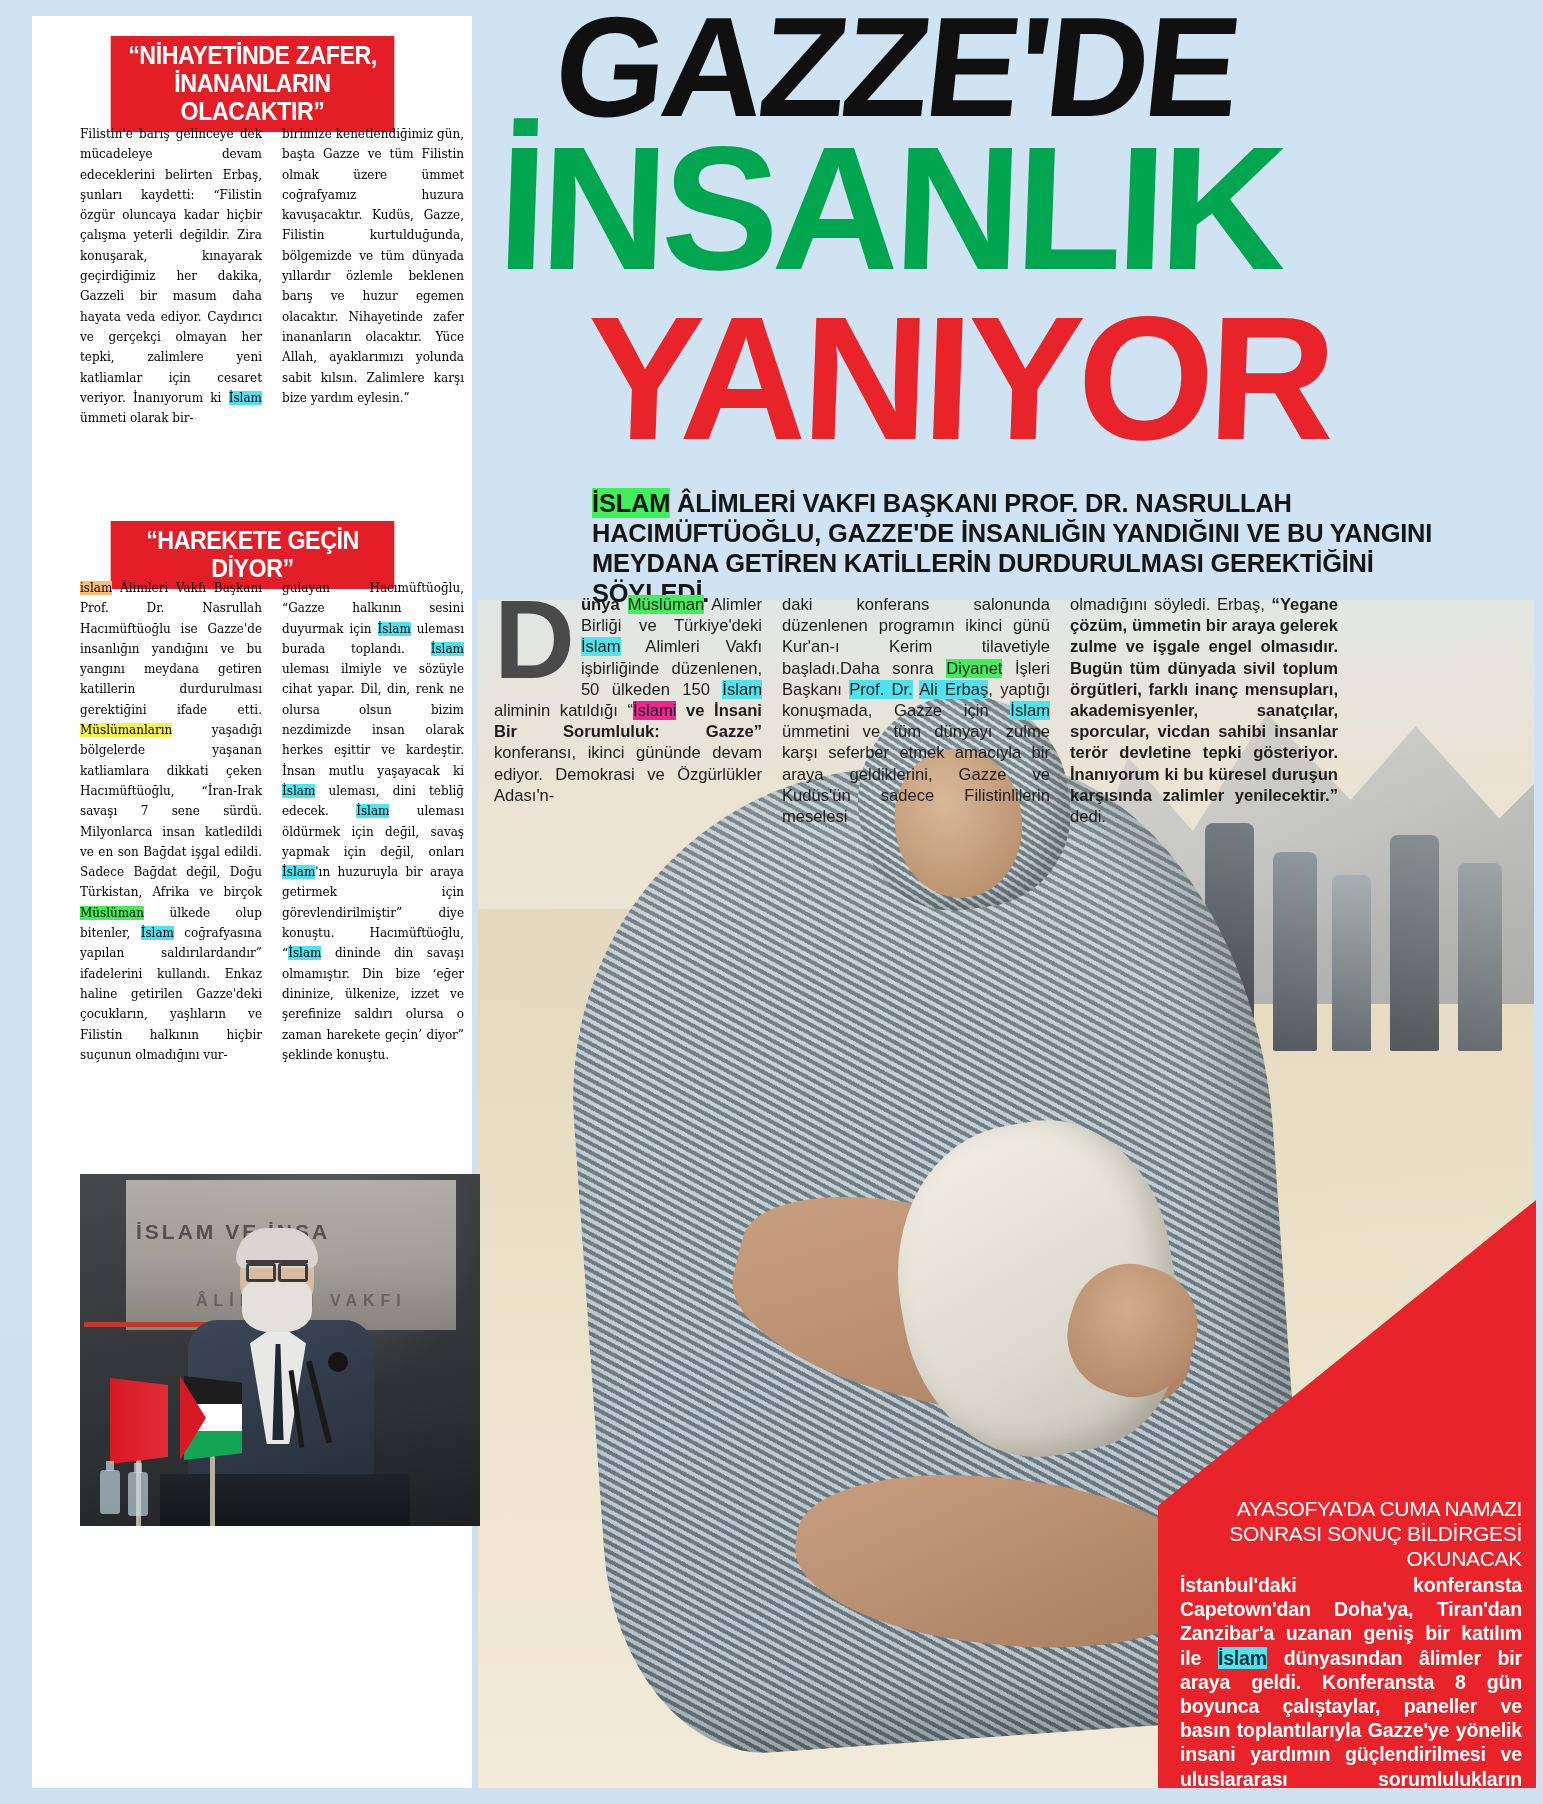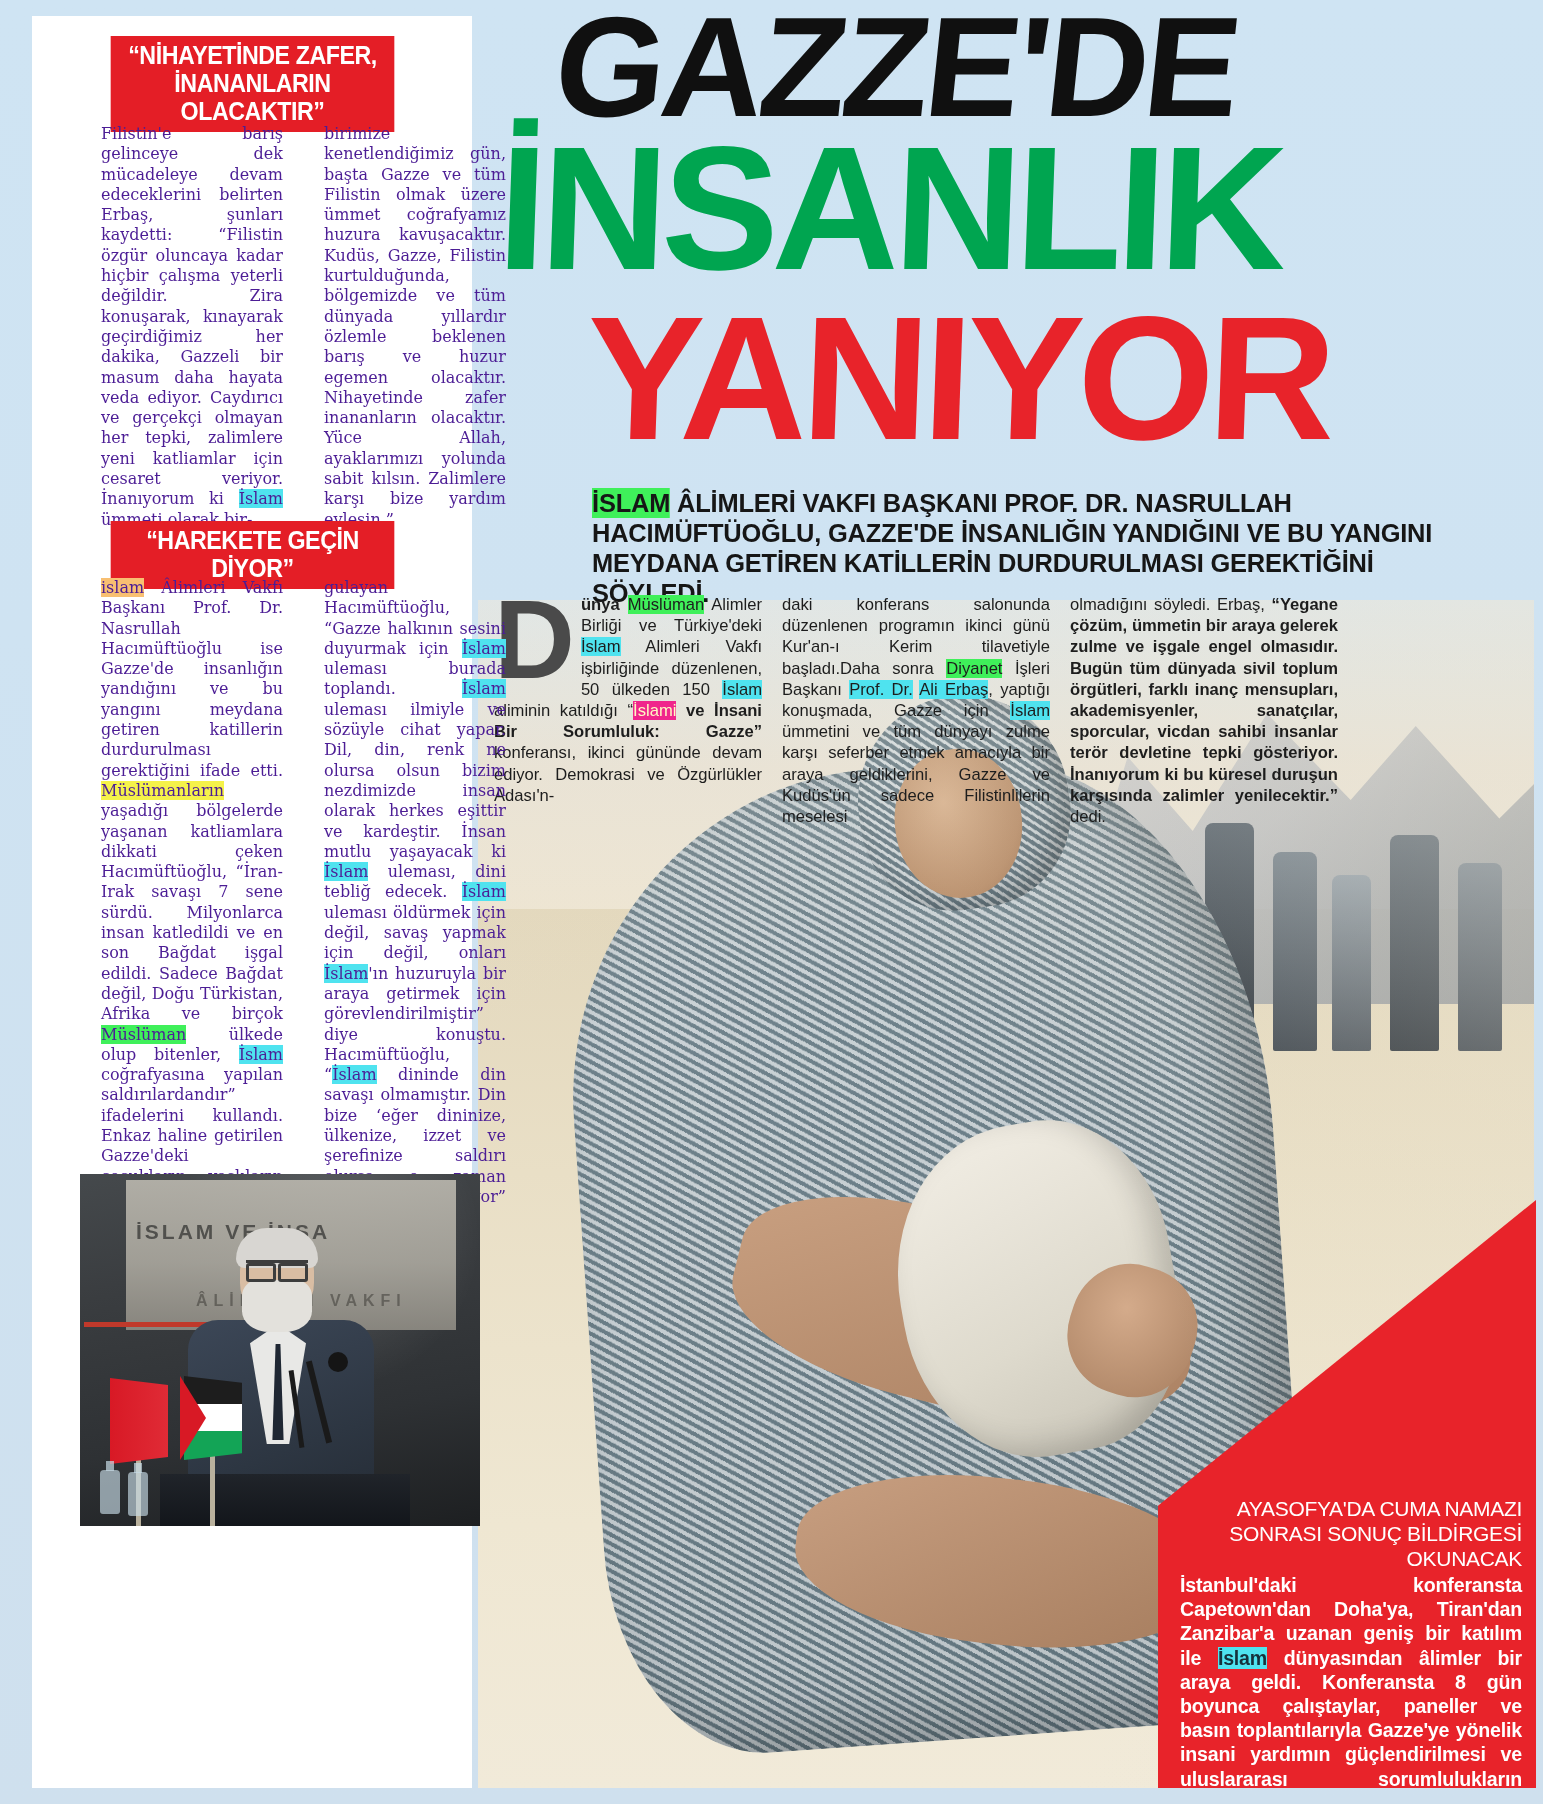--- a/index.html
+++ b/index.html
@@ -37,36 +37,35 @@
     transform: scaleX(0.93);
     transform-origin: center;
   }
   #headline-bar-1 { position:absolute; left:68px; top:20px; width:305px; font-size:25px; }
   #headline-bar-2 { position:absolute; left:68px; top:505px; width:305px; font-size:25px; }
 
   .lcol-wrap { position: absolute; display: flex; gap: 20px; }
   .lcol { width: 182px; }
   .body-ser {
     font-family: "DejaVu Serif", serif;
-    font-size: 16px;
+    font-size: 12px;
     line-height: 20.3px;
     text-align: justify;
-    color: #4c1d95;
+    color: #000000;
     hyphens: manual;
-    margin-left: 21px;
   }
   #left-block-1 { left: 48px; top: 108px; }
   #left-block-2 { left: 48px; top: 562px; }
 
   
   .hl-cyan   { background:#4fe3ef; }
   .hl-green  { background:#3ff05a; }
   .hl-yellow { background:#f5f24a; }
   .hl-orange { background:#f8bf72; }
-  .hl-pink   { background:#f0258c; color:#fef9c3; }
+  .hl-pink   { background:#f0258c; color:#0f172a; }
 
   
   #left-photo {
     position: absolute;
     left: 48px; top: 1158px;
     width: 400px; height: 352px;
     overflow: hidden;
     background: #2b2f33;
   }
   .photo-bg {

